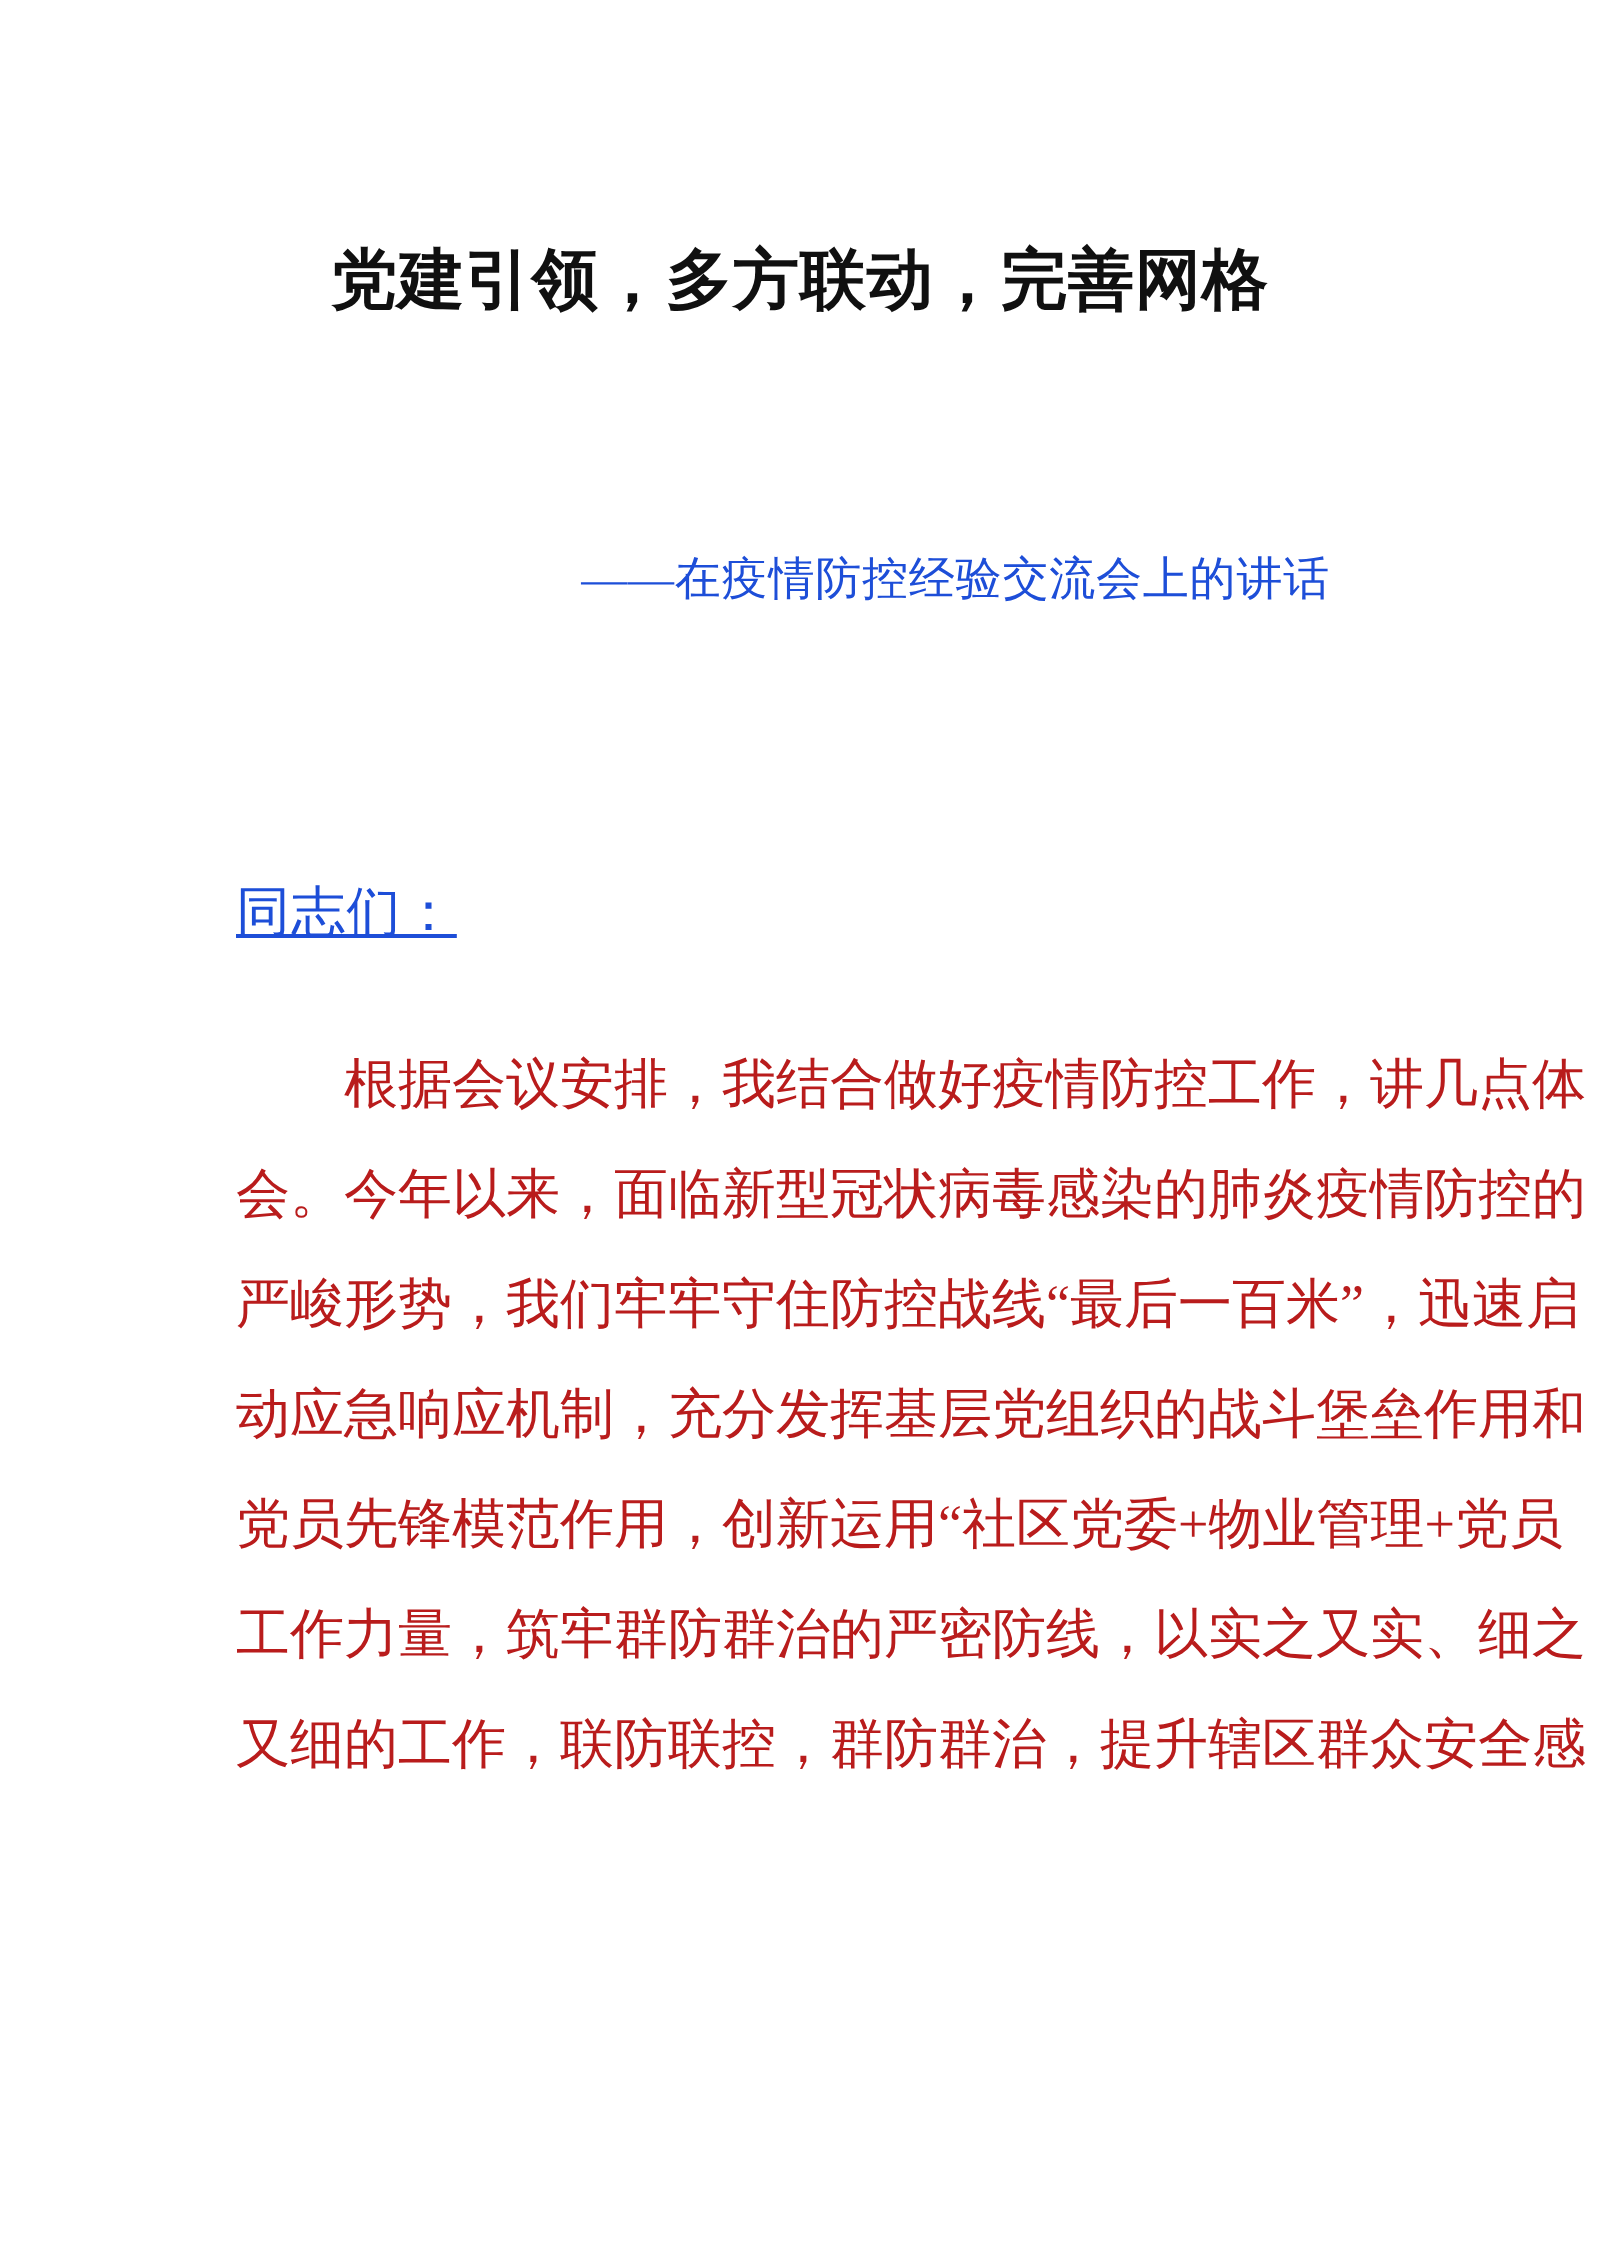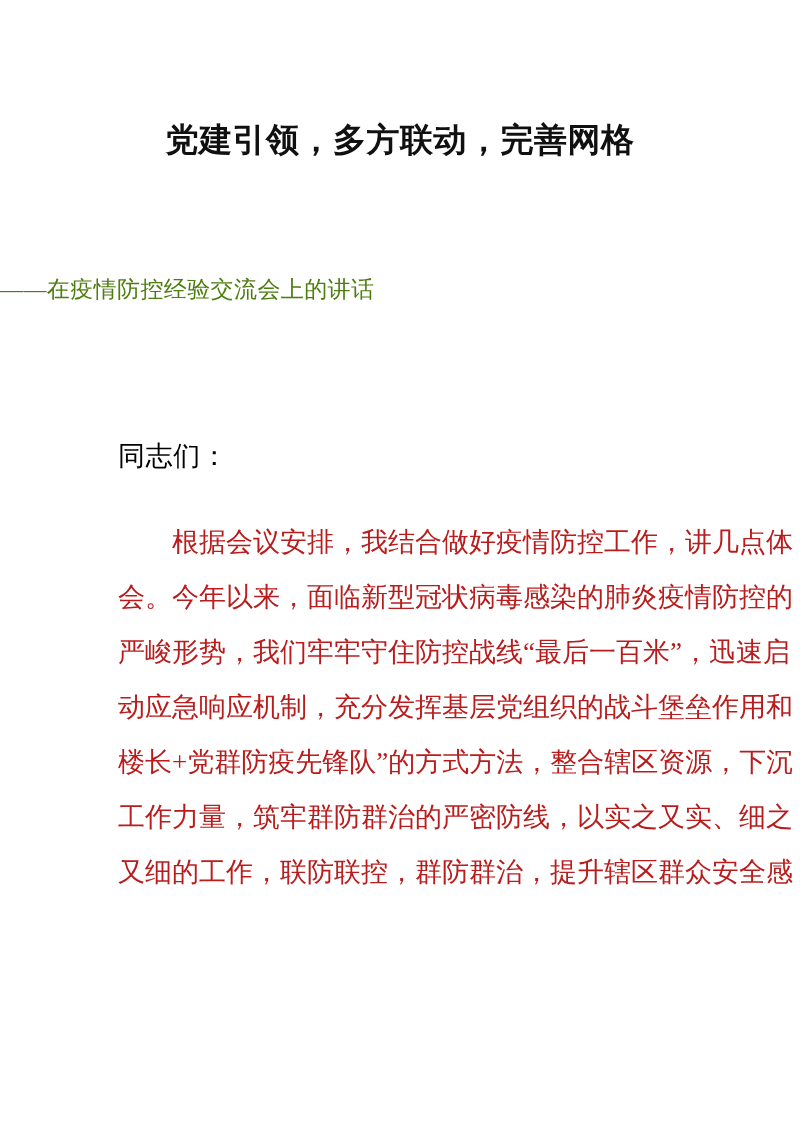--- a/index.html
+++ b/index.html
@@ -43,43 +43,44 @@
     color: #101010;
     white-space: pre;
   }
 
   
   .subtitle {
     position: absolute;
     left: 0;
     top: 272px;
     width: 665px;
-    text-align: left;
+    text-align: right;
     font-family: "Liberation Serif", "DejaVu Serif", serif;
     font-size: 23px;
     line-height: 36px;
-    color: #4d7c0f;
+    color: #1d4ed8;
     letter-spacing: 0.4px;
     white-space: pre;
   }
 
   
   .body-block {
     position: absolute;
     left: 118px;
     top: 434px;
     width: 566px;
   }
   .salutation {
     font-family: "Liberation Serif", "DejaVu Serif", serif;
     font-size: 27px;
     line-height: 45px;
-    color: #000000;
+    color: #1d4ed8;
     letter-spacing: 0.6px;
     white-space: pre;
+    text-decoration: underline;
   }
   .para-spacer {
     height: 36px;
   }
   .body-line {
     font-family: "Liberation Serif", "DejaVu Serif", serif;
     font-size: 27px;
     line-height: 55px;
     color: #b91c1c;
     white-space: pre;
@@ -109,19 +110,19 @@
   <div class="body-block">
 
     <div class="salutation">同志们：</div>
 
     <div class="para-spacer"></div>
 
     <div class="body-line indented">　　根据会议安排，我结合做好疫情防控工作，讲几点体</div>
     <div class="body-line">会。今年以来，面临新型冠状病毒感染的肺炎疫情防控的</div>
     <div class="body-line">严峻形势，我们牢牢守住防控战线“最后一百米”，迅速启</div>
     <div class="body-line">动应急响应机制，充分发挥基层党组织的战斗堡垒作用和</div>
-    <div class="body-line">楼长+党群防疫先锋队”的方式方法，整合辖区资源，下沉</div>
+    <div class="body-line">党员先锋模范作用，创新运用“社区党委+物业管理+党员</div>
     <div class="body-line">工作力量，筑牢群防群治的严密防线，以实之又实、细之</div>
     <div class="body-line last-line">又细的工作，联防联控，群防群治，提升辖区群众安全感，</div>
 
   </div>
 
 </div>
 
 </body></html>

